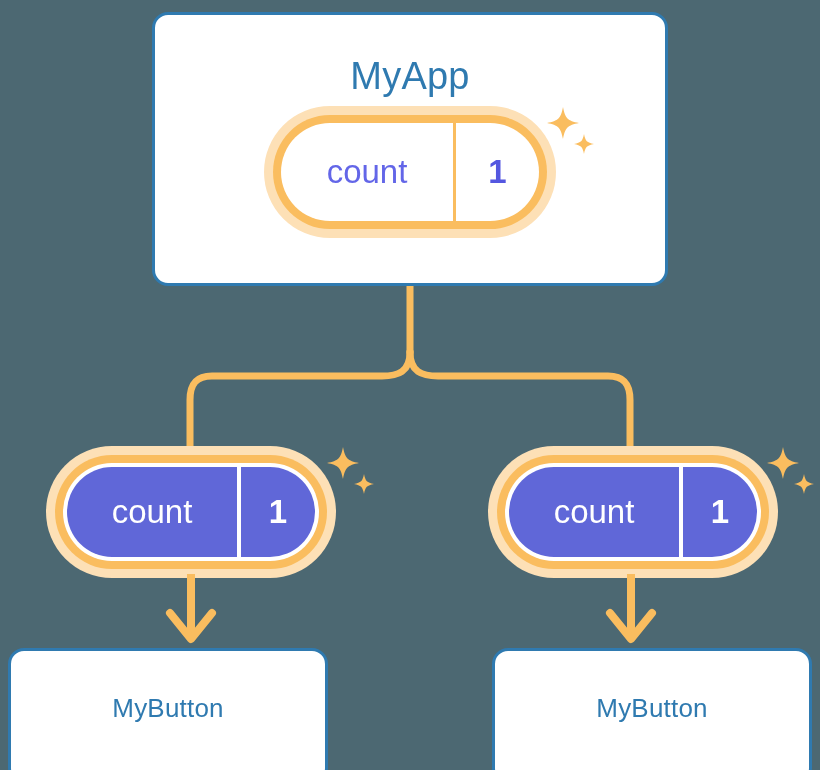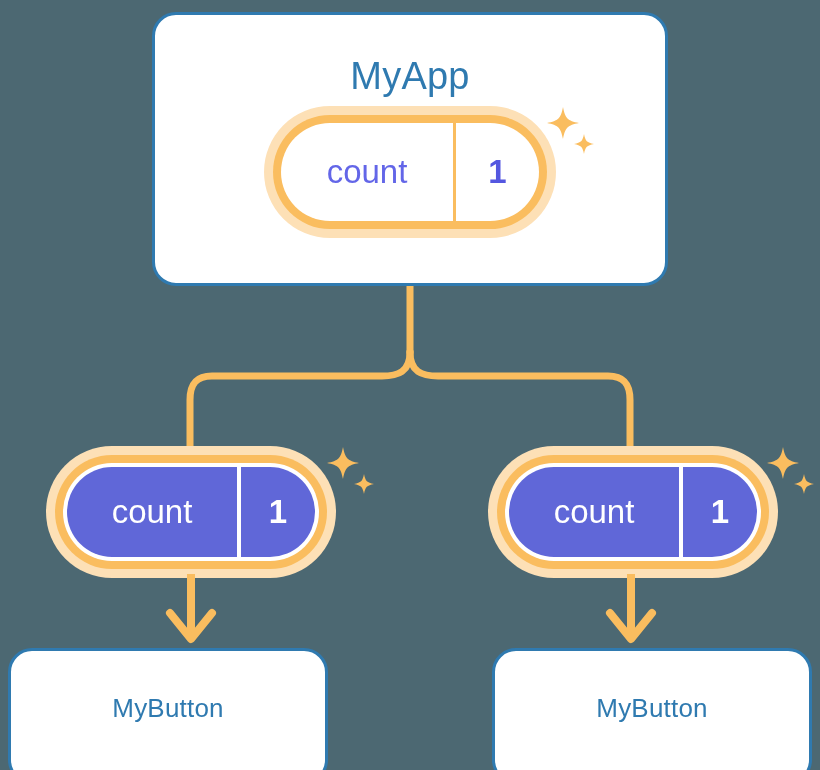--- a/index.html
+++ b/index.html
@@ -14,21 +14,21 @@
     background: #4c6872;
     overflow: hidden;
     font-family: "Liberation Sans", sans-serif;
   }
 
   
   .card {
     position: absolute;
     background: #ffffff;
     border: 3px solid #2f7ab0;
-    border-radius: 24px;
+    border-radius: 16px;
     box-sizing: border-box;
   }
   .card-title {
     position: absolute;
     left: 0; right: 0;
     text-align: center;
     color: #2f7ab0;
     font-weight: 400;
     letter-spacing: 0.2px;
     white-space: nowrap;

